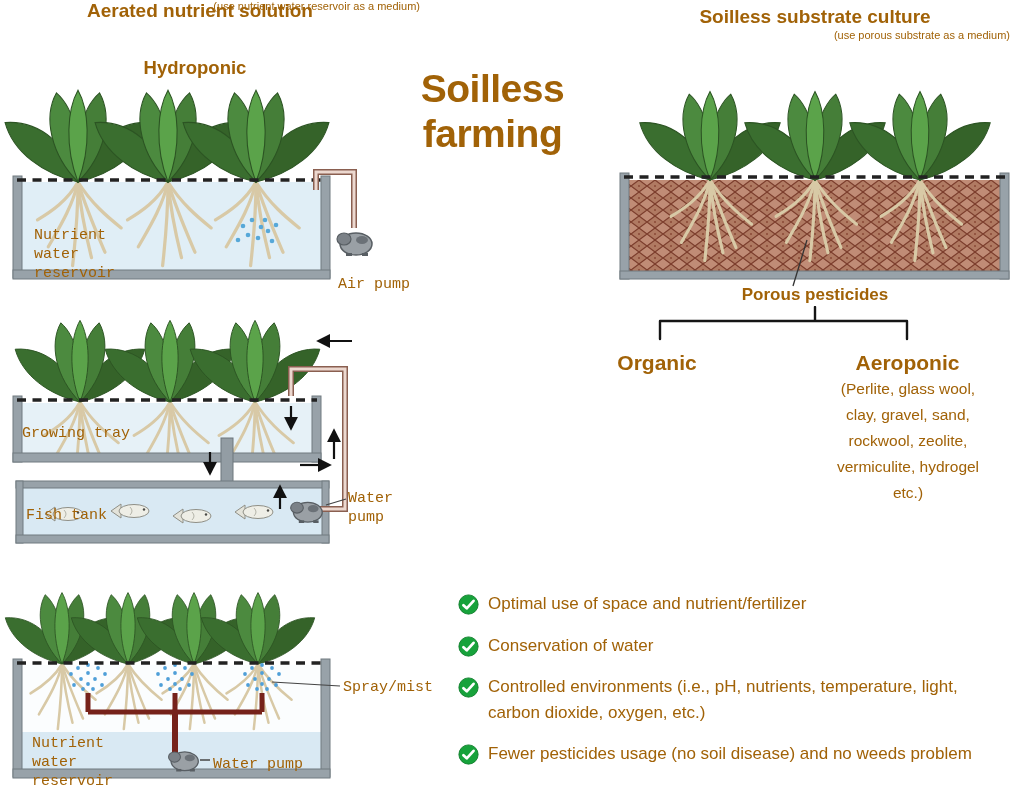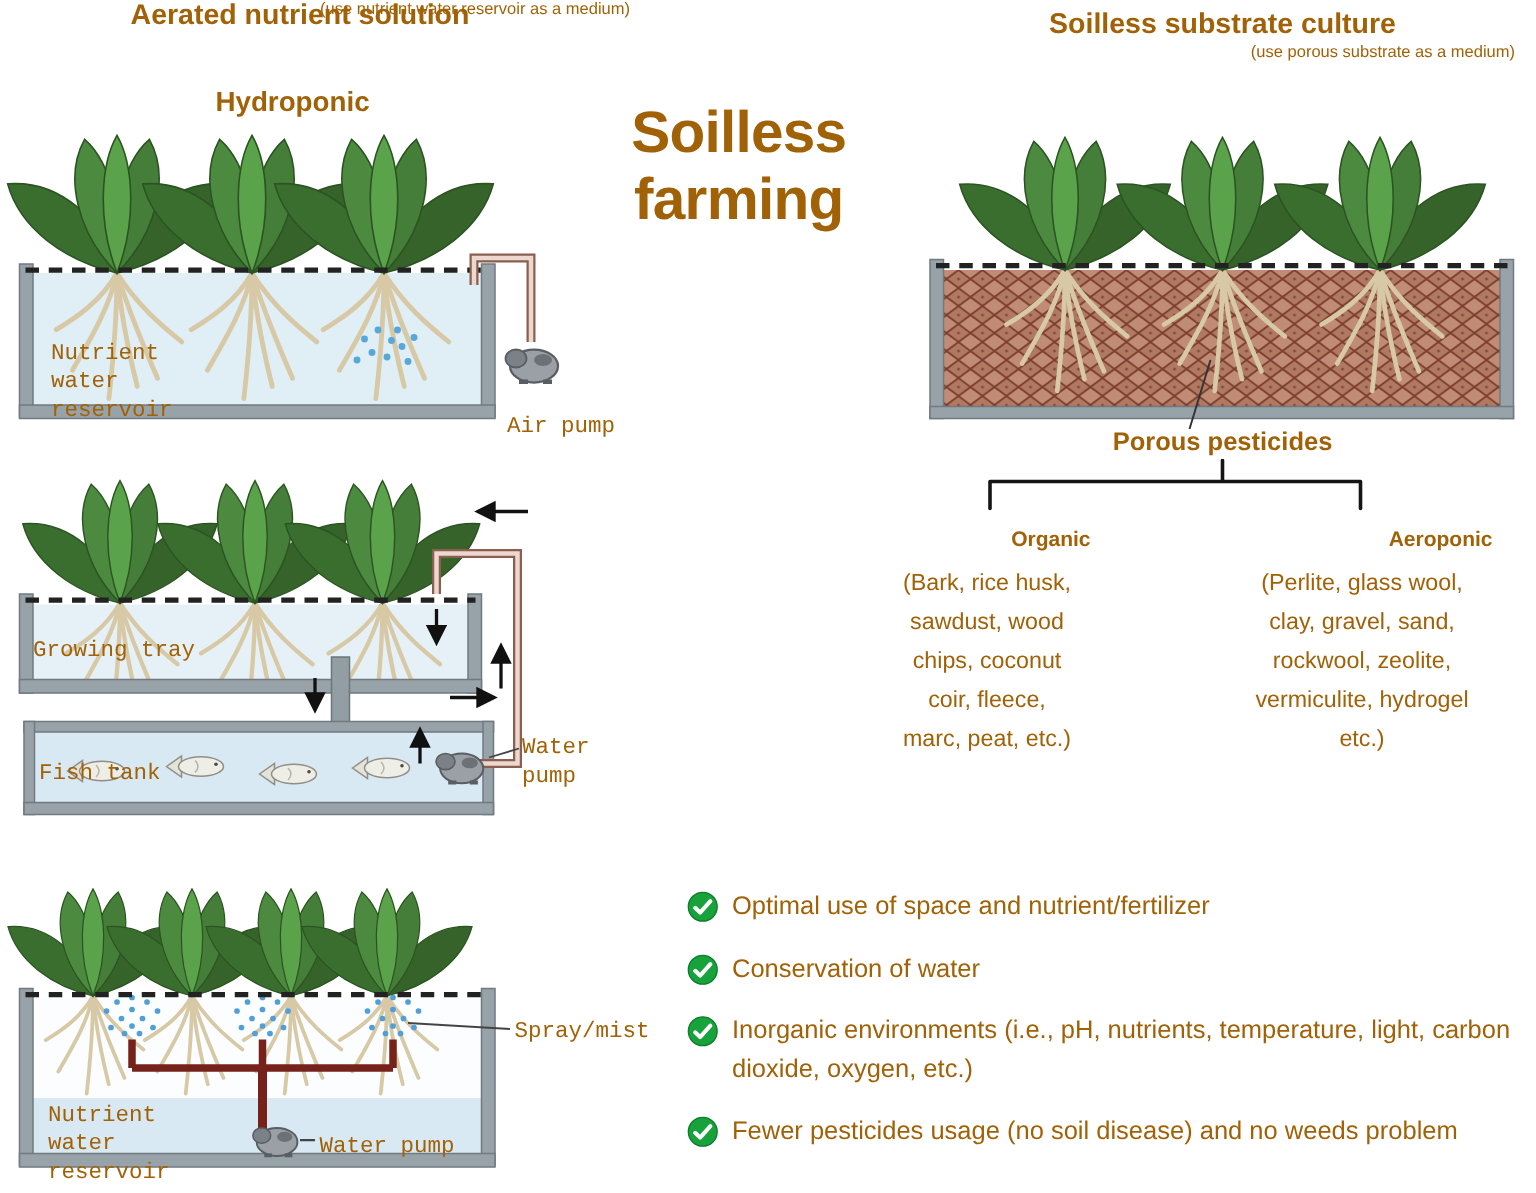--- a/index.html
+++ b/index.html
@@ -5,21 +5,21 @@
   html,body{margin:0;padding:0;background:#fff;}
   .page{position:relative;width:1024px;height:795px;background:#fff;
         font-family:"Liberation Sans",sans-serif;color:#a16207;overflow:hidden;}
   .abs{position:absolute;}
   .hdr{font-weight:700;font-size:19px;text-align:center;}
   .sub{font-size:11px;text-align:right;}
   .center-title{font-weight:700;font-size:39px;text-align:center;line-height:1.16;letter-spacing:-0.5px;}
   .sys-title{font-weight:700;font-size:18.5px;text-align:center;}
   .lbl{font-size:15px;line-height:1.28;font-family:Liberation Mono, monospace;}
   .lbl-bold{font-weight:700;font-size:17px;text-align:center;}
-  .cat-title{font-weight:700;font-size:14px;text-align:right;}
+  .cat-title{font-weight:700;font-size:21px;text-align:center;}
   .cat-list{font-size:15.5px;text-align:center;line-height:1.68;}
   .benefits{display:flex;flex-direction:column;gap:16px;width:556px;}
   .benefit{display:flex;align-items:flex-start;}
   .benefit .check{width:21px;height:21px;flex:0 0 21px;margin:3px 9px 0 0;}
   .benefit-text{font-size:17px;line-height:1.5;}
   svg{display:block;}
 </style>
 </head>
 <body>
 
@@ -236,21 +236,20 @@
     <line x1="192" y1="168" x2="178" y2="214" stroke="#333" stroke-width="1.3"></line>
   </svg>
 
   <div class="abs lbl-bold" style="left:730px;top:285px;width:170px">Porous pesticides</div>
 
   <svg class="abs" style="left:645px;top:306px" width="280" height="42" viewBox="0 0 280 42">
     <path d="M170 1 V15 M15 15 H262 M15 15 V33 M262 15 V33" stroke="#151515" stroke-width="2.4" fill="none" stroke-linecap="round"></path>
   </svg>
 
   <div class="abs cat-title" style="left:587px;top:351px;width:140px">Organic</div>
-  <div class="abs cat-list" style="left:602px;top:376px;width:112px">(Bark, rice husk, sawdust, wood chips, coconut coir, fleece, marc, peat, etc.)</div>
 
   <div class="abs cat-title" style="left:820px;top:351px;width:175px">Aeroponic</div>
   <div class="abs cat-list" style="left:835px;top:376px;width:146px">(Perlite, glass wool, clay, gravel, sand, rockwool, zeolite, vermiculite, hydrogel etc.)</div>
 
   <div class="abs benefits" style="left:458px;top:591px">
     <div class="benefit">
       <svg class="check" viewBox="0 0 24 24">
           <use href="#check"></use>
         </svg>
       <div class="benefit-text">Optimal use of space and nutrient/fertilizer</div>
@@ -258,21 +257,21 @@
     <div class="benefit">
       <svg class="check" viewBox="0 0 24 24">
           <use href="#check"></use>
         </svg>
       <div class="benefit-text">Conservation of water</div>
     </div>
     <div class="benefit">
       <svg class="check" viewBox="0 0 24 24">
           <use href="#check"></use>
         </svg>
-      <div class="benefit-text">Inorganic environments (i.e., pH, nutrients, temperature, light, carbon dioxide, oxygen, etc.)</div>
+      <div class="benefit-text">Controlled environments (i.e., pH, nutrients, temperature, light, carbon dioxide, oxygen, etc.)</div>
     </div>
     <div class="benefit">
       <svg class="check" viewBox="0 0 24 24">
           <use href="#check"></use>
         </svg>
       <div class="benefit-text">Fewer pesticides usage (no soil disease) and no weeds problem</div>
     </div>
   </div>
 
 </div>

